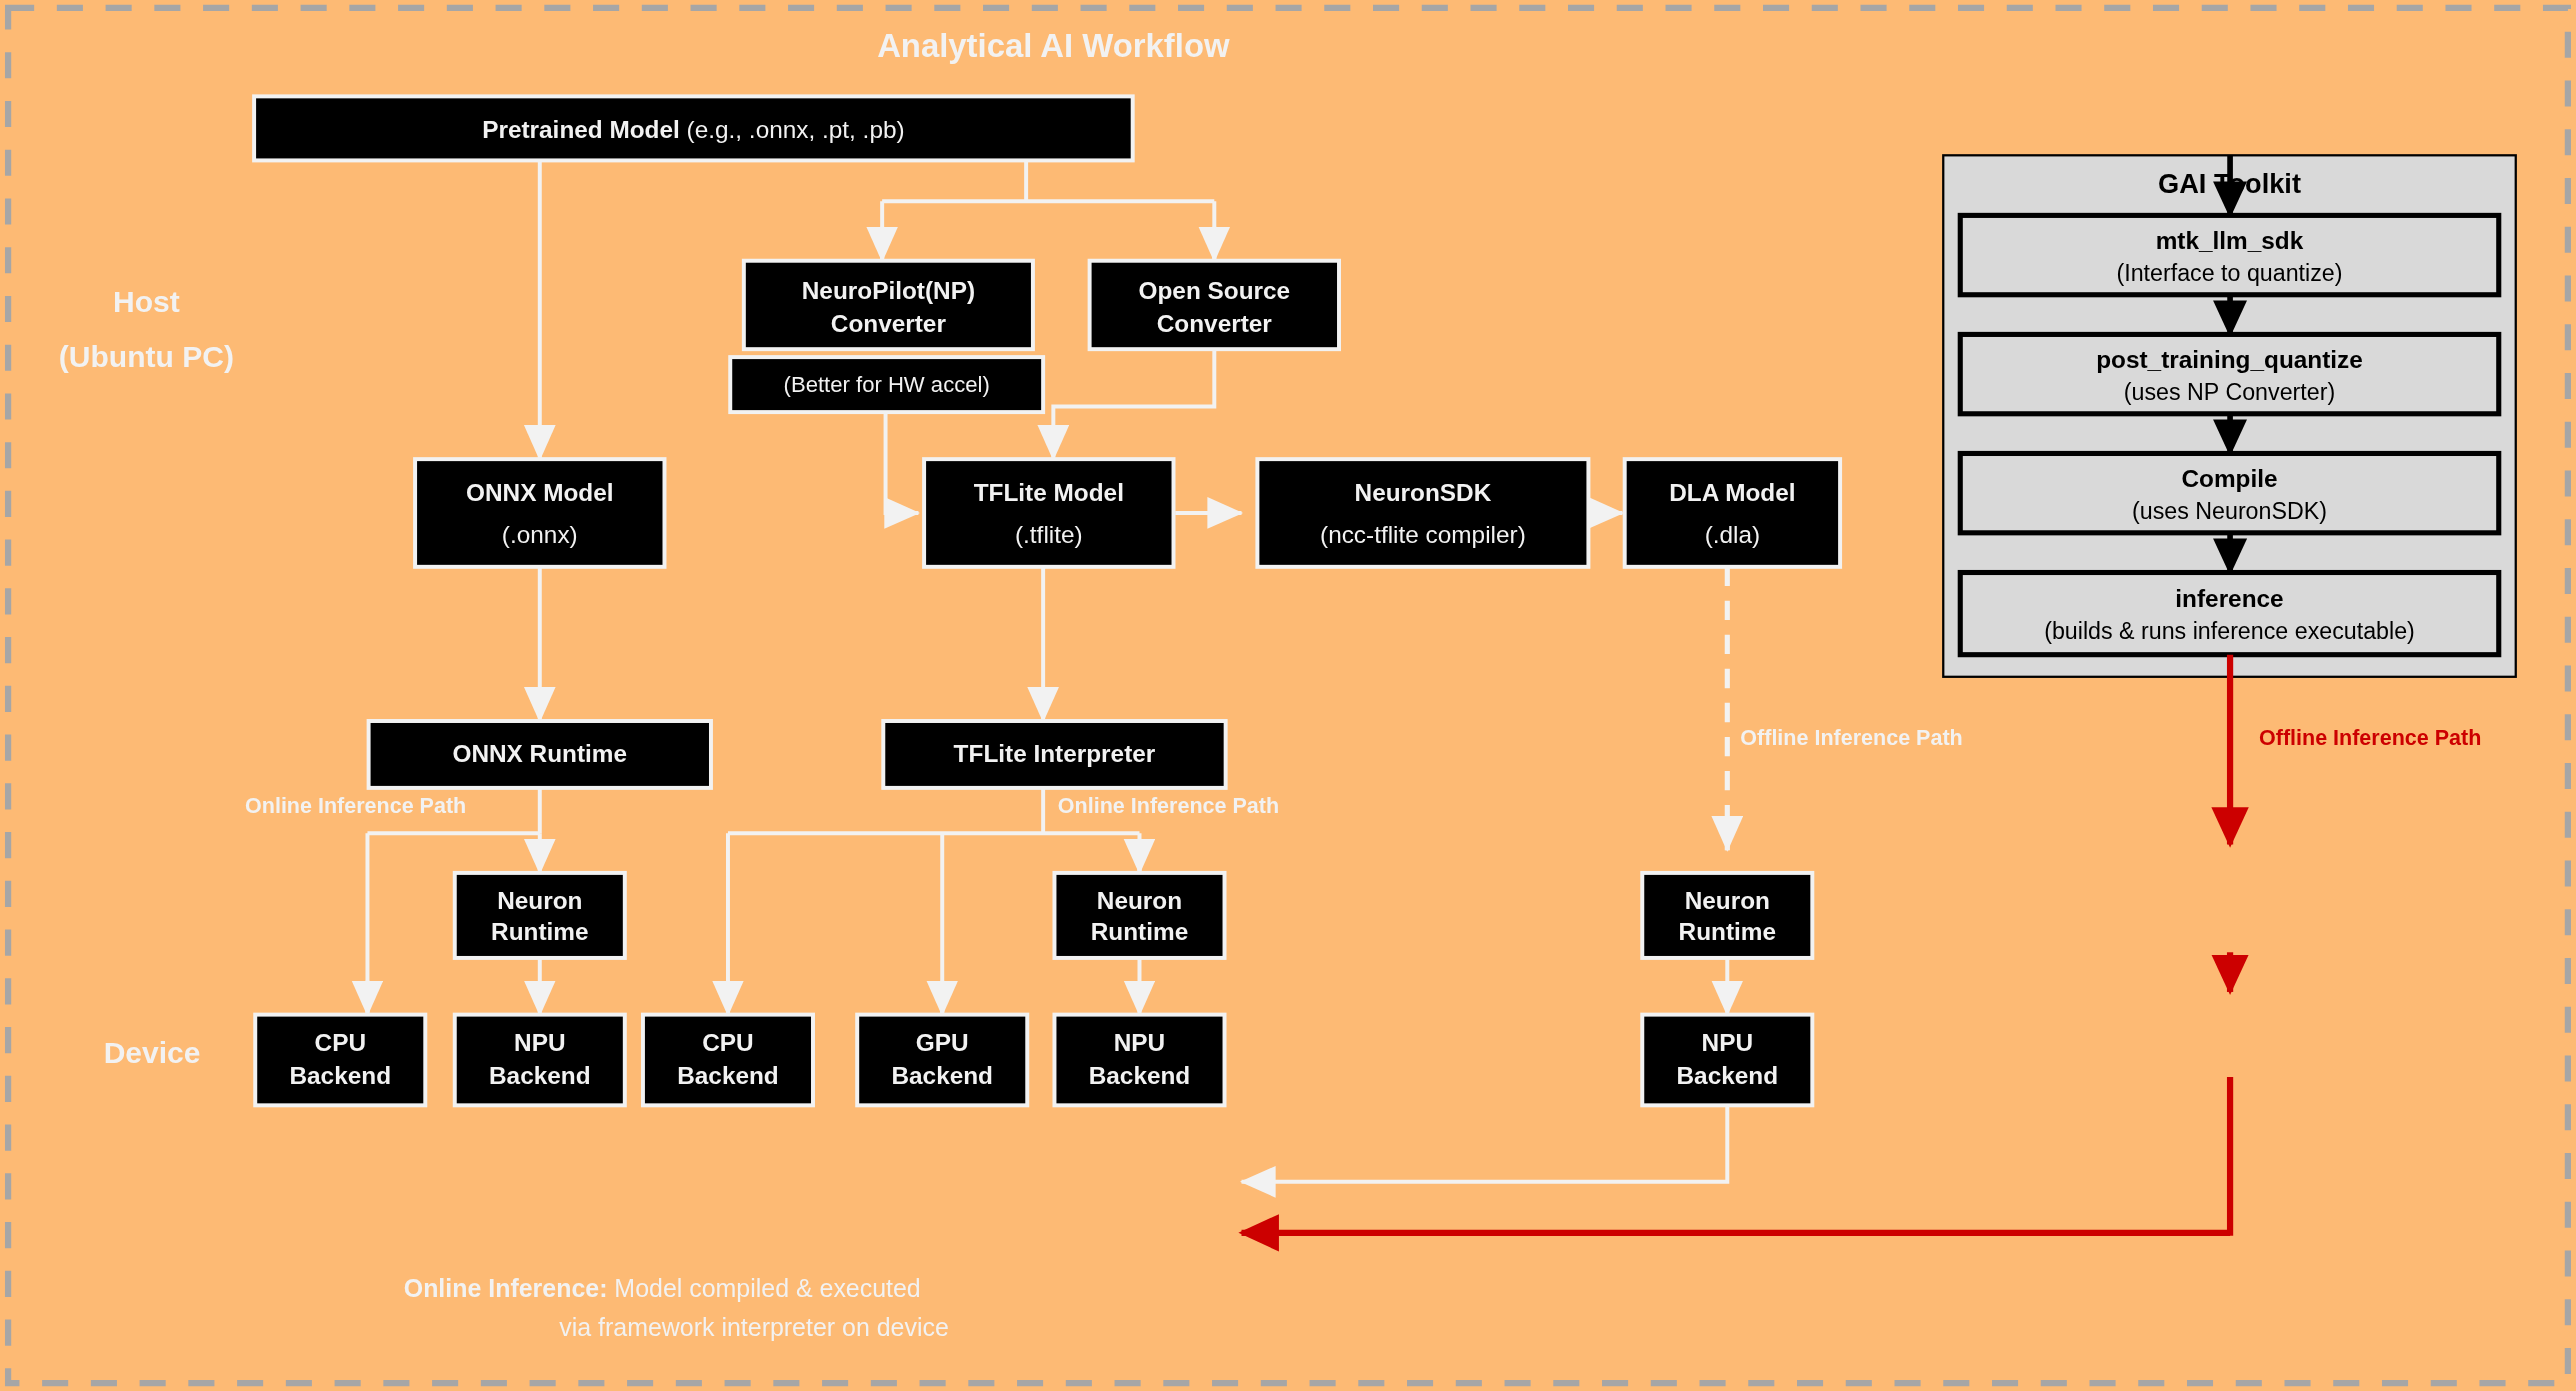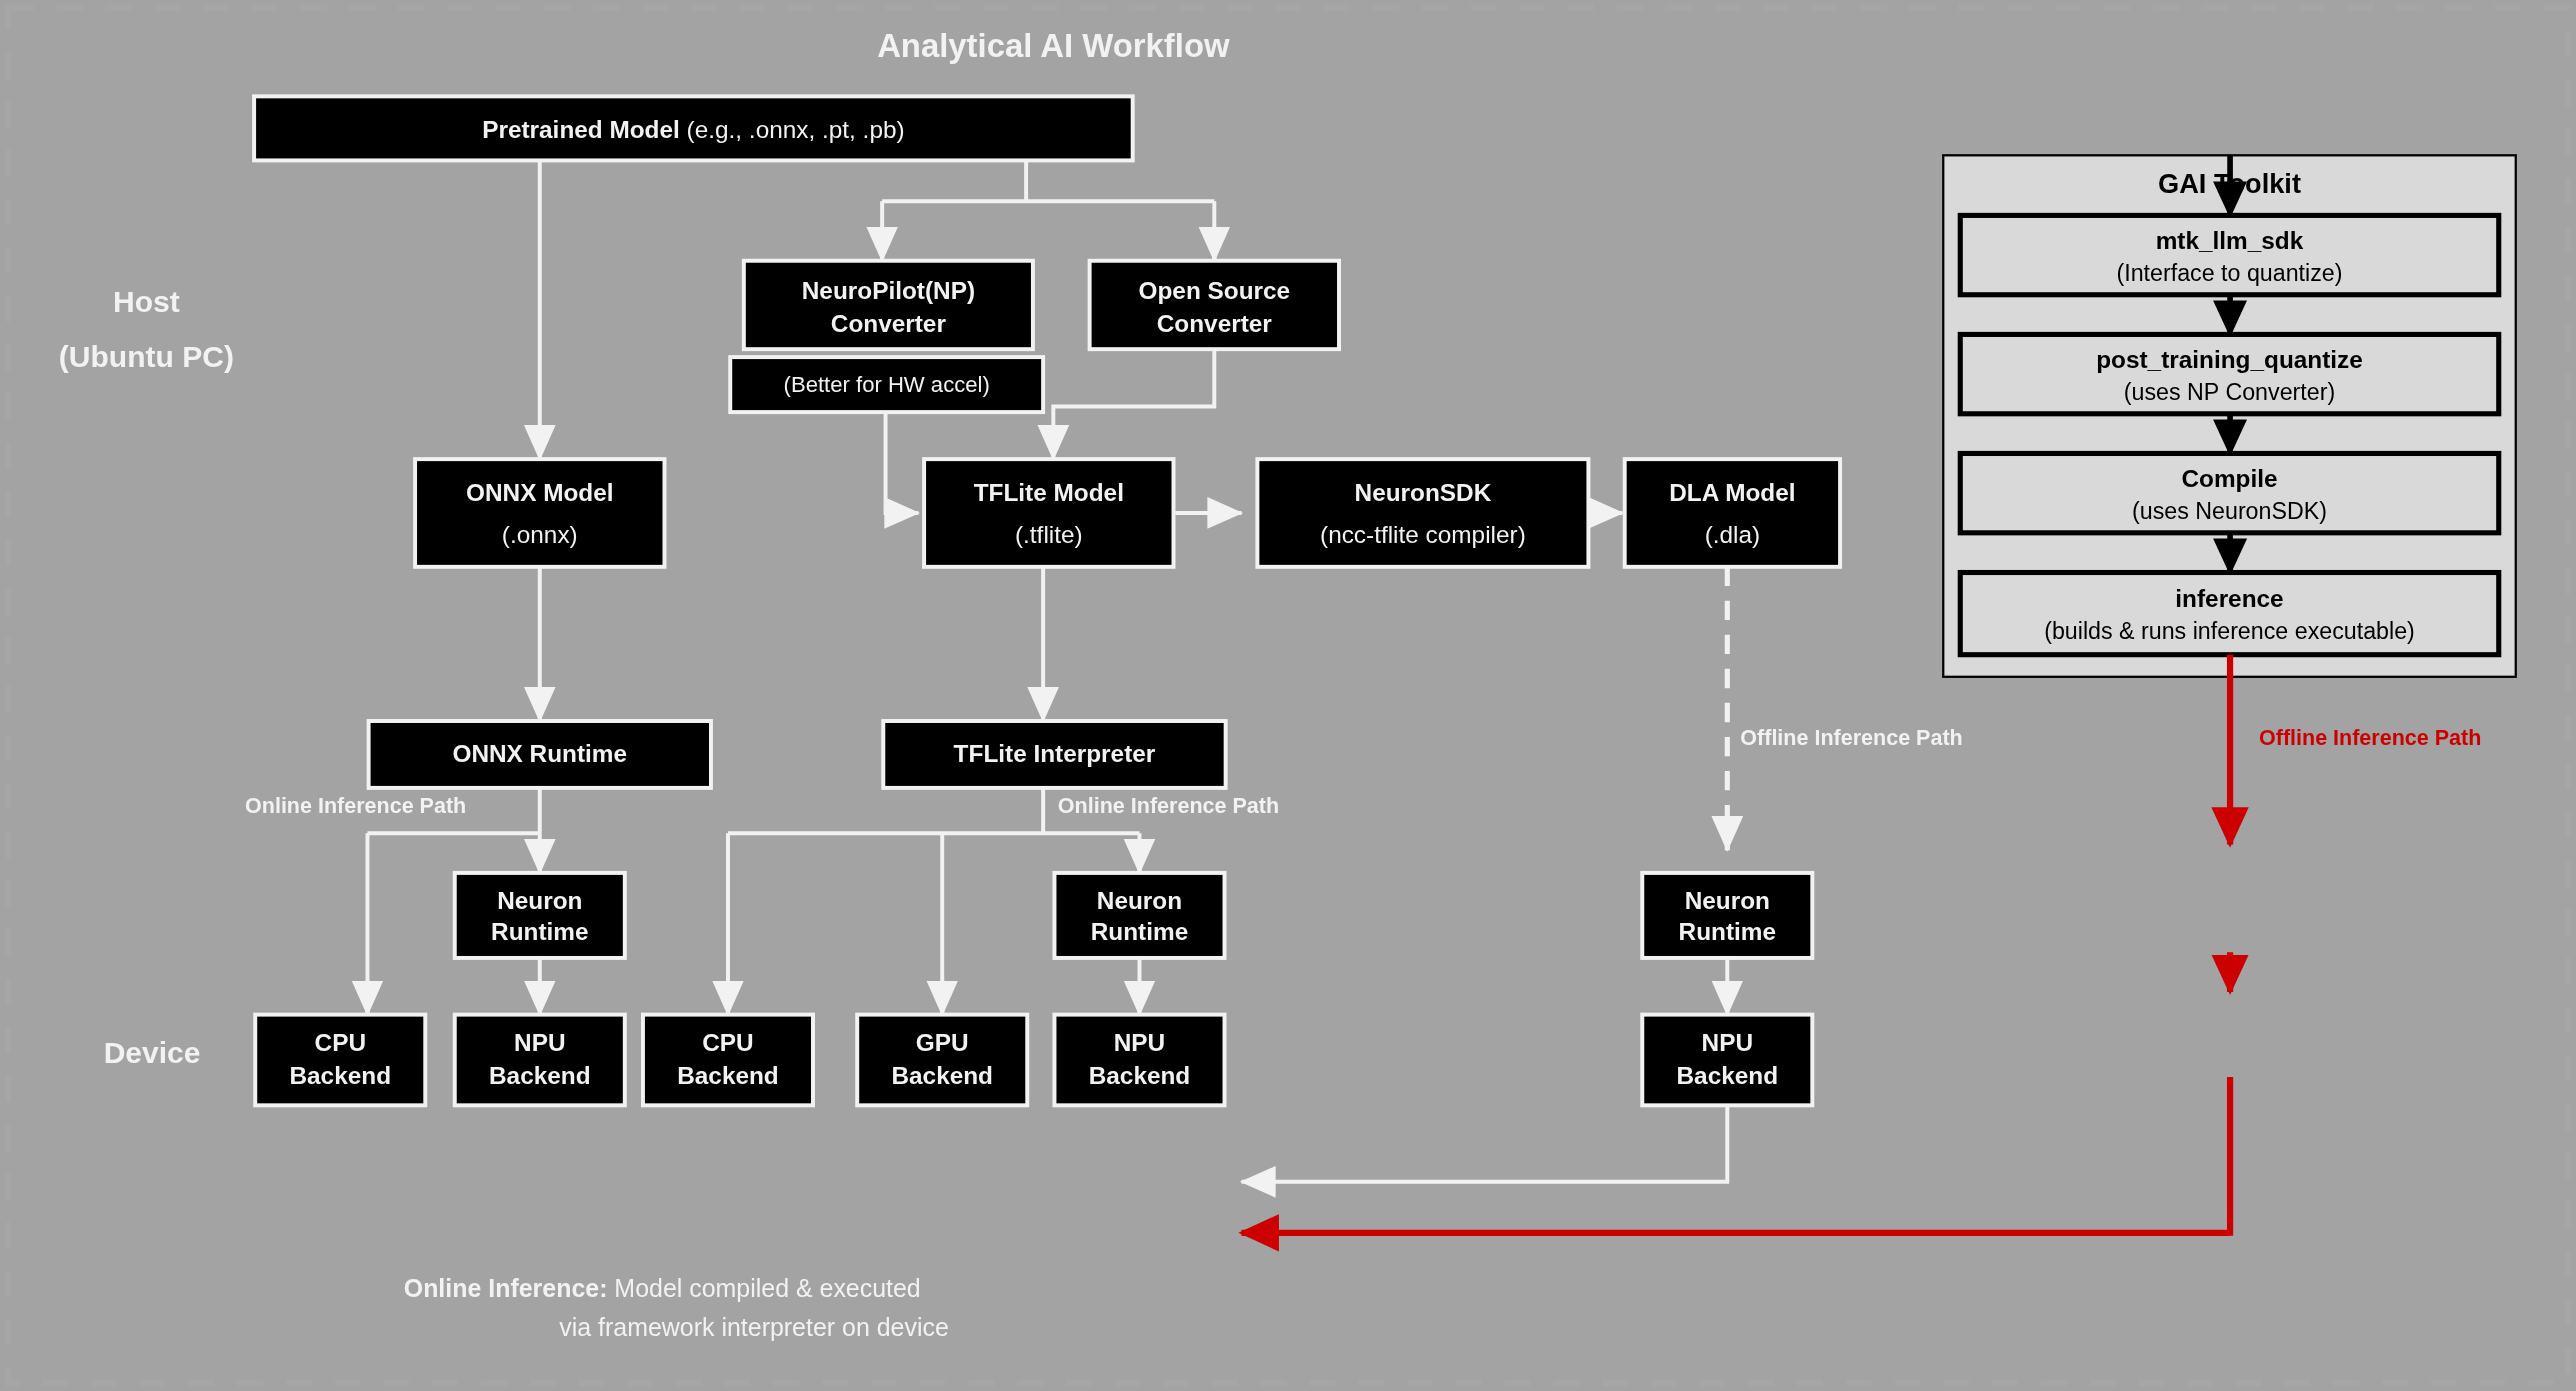--- a/index.html
+++ b/index.html
@@ -2,21 +2,21 @@
 <html style="font-size:9px"><head>
 <meta charset="utf-8">
 <title>Analytical AI Workflow</title>
 <style>
   html,body{margin:0;padding:0;background:#000;}
   body{
     width:2576px;height:1391px;
     font-family:"Liberation Sans",sans-serif;
     overflow:hidden;
   }
-  #diagram-root{position:relative;width:2576px;height:1391px;background:#a3a3a3;}
+  #diagram-root{position:relative;width:2576px;height:1391px;background:#fdba74;}
   svg#flow{position:absolute;inset:0;width:2576px;height:1391px;display:block;}
 
   .node-box{fill:#000;stroke:#f2f2f2;stroke-width:7;}
   .gai-panel{fill:#d9d9d9;stroke:#000;stroke-width:4;}
   .gai-box{fill:#d9d9d9;stroke:#000;stroke-width:9;}
 
   .edge{stroke:#f2f2f2;stroke-width:7;fill:none;}
   .edge-dashed{stroke:#f2f2f2;stroke-width:9;fill:none;stroke-dasharray:34 26;}
   .edge-red{stroke:#cc0000;stroke-width:11;fill:none;}
   .edge-gai{stroke:#000;stroke-width:10;fill:none;}

